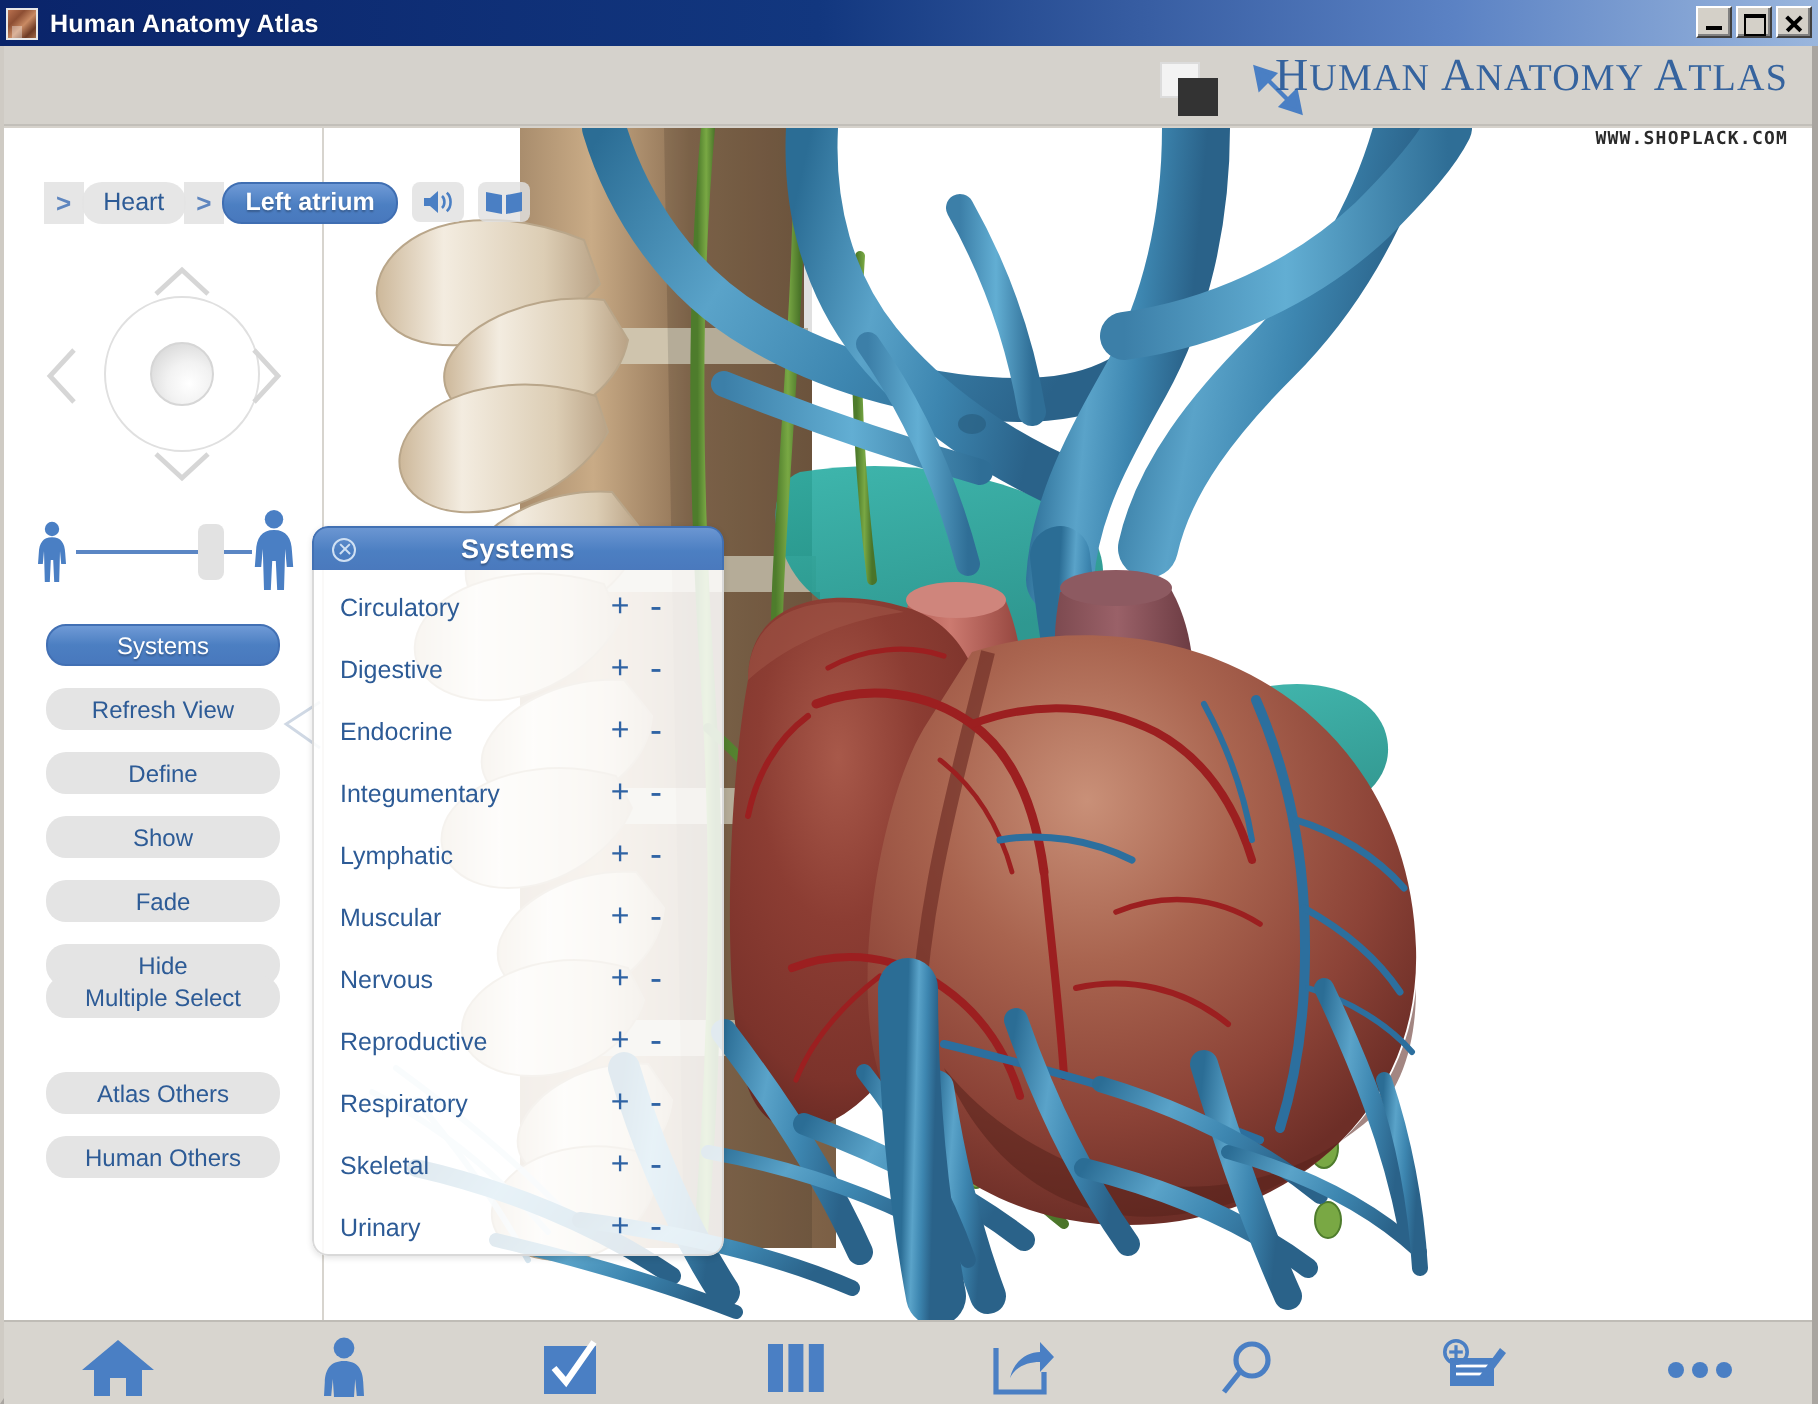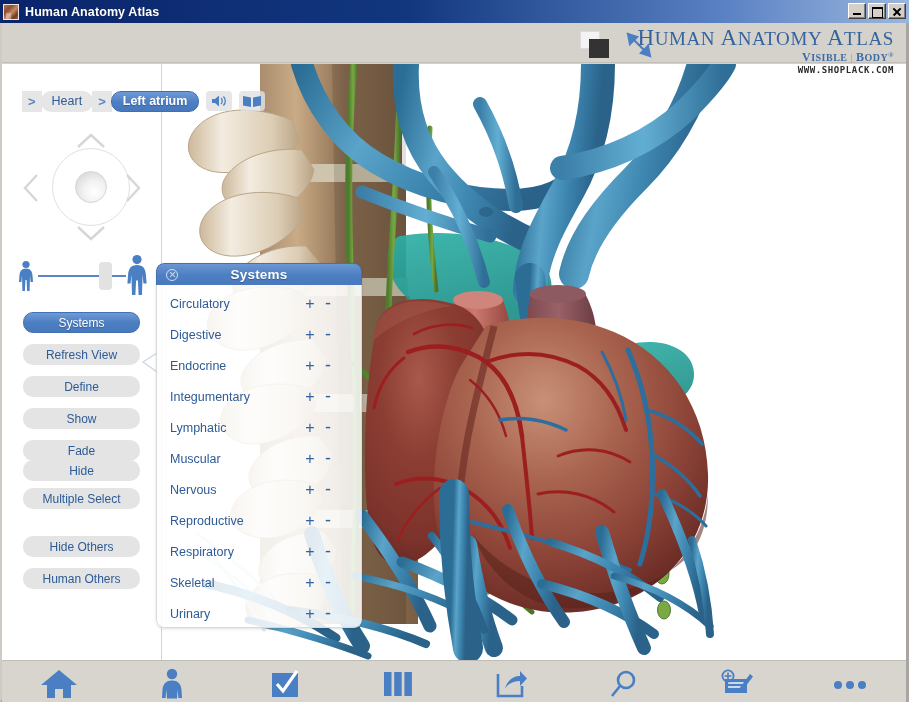--- a/index.html
+++ b/index.html
@@ -402,23 +402,20 @@
               <line x1="7" y1="6" x2="23" y2="22"></line>
               <polygon points="4,3 13,6 6,13"></polygon>
               <polygon points="26,25 17,22 24,15"></polygon>
             </g>
           </svg>
         </div>
       </div>
 
       <div id="logo">
         <div id="logo-main"><span class="cap">H</span>UMAN <span class="cap">A</span>NATOMY <span class="cap">A</span>TLAS</div>
-        <div id="logo-sub">
-          <span><span style="font-size:12px">V</span>ISIBLE<span class="bar"> | </span><span style="font-size:12px">B</span>ODY</span><span class="tm">®</span>
-        </div>
       </div>
     </div>
 
     <div id="watermark">WWW.SHOPLACK.COM</div>
 
     <div id="main">
 
       <div id="viewport">
         <svg width="904" height="596" viewBox="0 0 904 596" class="crisp">
           <defs>
@@ -680,28 +677,28 @@
         </div>
         <div class="sb-btn" style="top:312px;">
           <span>Define</span>
         </div>
         <div class="sb-btn" style="top:344px;">
           <span>Show</span>
         </div>
         <div class="sb-btn" style="top:376px;">
           <span>Fade</span>
         </div>
-        <div class="sb-btn" style="top:396px;">
+        <div class="sb-btn" style="top:408px;">
           <span>Hide</span>
         </div>
         <div class="sb-btn" style="top:424px;">
           <span>Multiple Select</span>
         </div>
         <div class="sb-btn" style="top:472px;">
-          <span>Hide Others</span>
+          <span>Atlas Others</span>
         </div>
         <div class="sb-btn" style="top:504px;">
           <span>Human Others</span>
         </div>
       </div>
 
       <div id="panel-tail">
         <svg width="22" height="30" viewBox="0 0 22 30">
           <polyline points="21,1 4,12 21,24" fill="none" stroke="#cfd8e4" stroke-width="1.4"></polyline>
         </svg>

